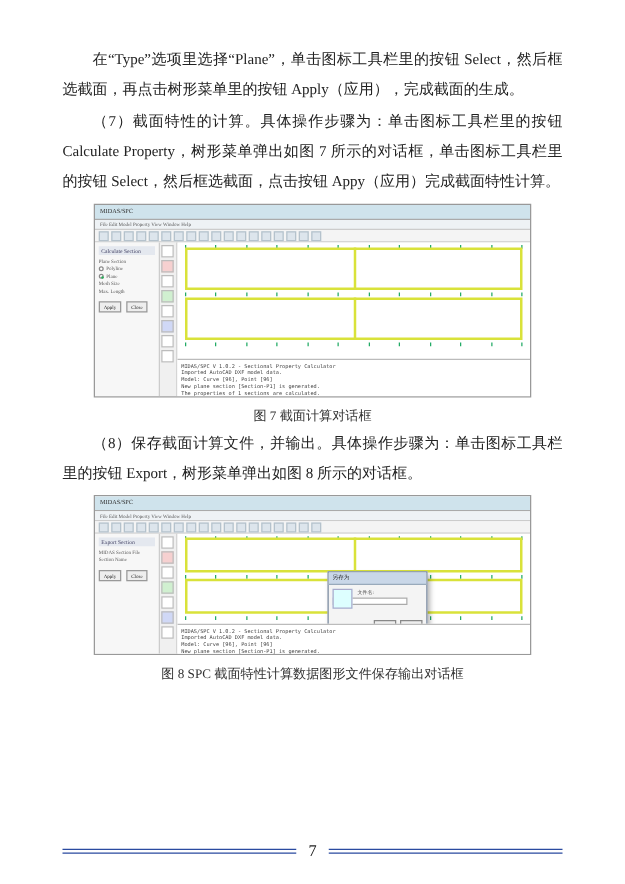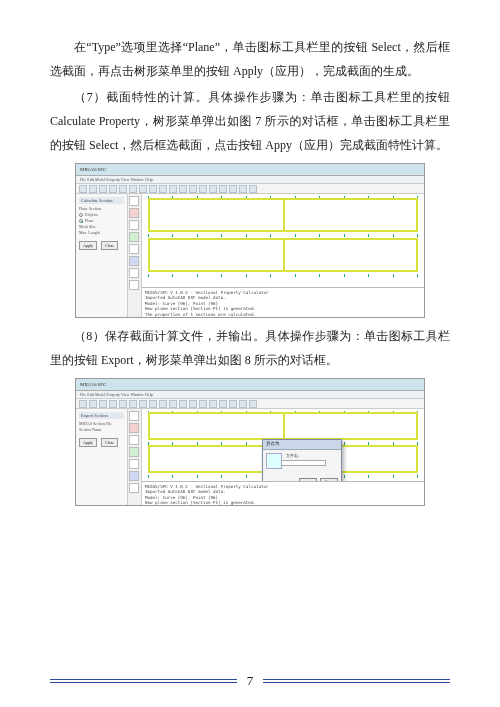--- a/index.html
+++ b/index.html
@@ -265,20 +265,21 @@
         <div class="ss-log">
           <div>MIDAS/SPC V 1.0.2 - Sectional Property Calculator</div>
           <div>Imported AutoCAD DXF model data.</div>
           <div>Model: Curve [96], Point [96]</div>
           <div>New plane section [Section-P1] is generated.</div>
           <div>The properties of 1 sections are calculated.</div>
         </div>
       </div>
     </div>
   </div>
+  <div class="caption">图 7 截面计算对话框</div>
 </div>
 
 <p class="para">（8）保存截面计算文件，并输出。具体操作步骤为：单击图标工具栏里的按钮 Export，树形菜单弹出如图 8 所示的对话框。</p>
 
 <div class="fig-wrap">
   <div class="screenshot small">
     <div class="ss-title">MIDAS/SPC</div>
     <div class="ss-menu">File  Edit  Model  Property  View  Window  Help</div>
     <div class="ss-toolbar">
       <div class="tb"></div>
@@ -380,20 +381,21 @@
         </div>
         <div class="ss-log" style="height:24px">
           <div>MIDAS/SPC V 1.0.2 - Sectional Property Calculator</div>
           <div>Imported AutoCAD DXF model data.</div>
           <div>Model: Curve [96], Point [96]</div>
           <div>New plane section [Section-P1] is generated.</div>
         </div>
       </div>
     </div>
   </div>
+  <div class="caption">图 8 SPC 截面特性计算数据图形文件保存输出对话框</div>
 </div>
 
 <div class="footer">
   <div class="line-outer">
       <div class="ln"></div>
       <div class="ln"></div>
     </div>
   <div class="pg">7</div>
   <div class="line-outer">
       <div class="ln"></div>

